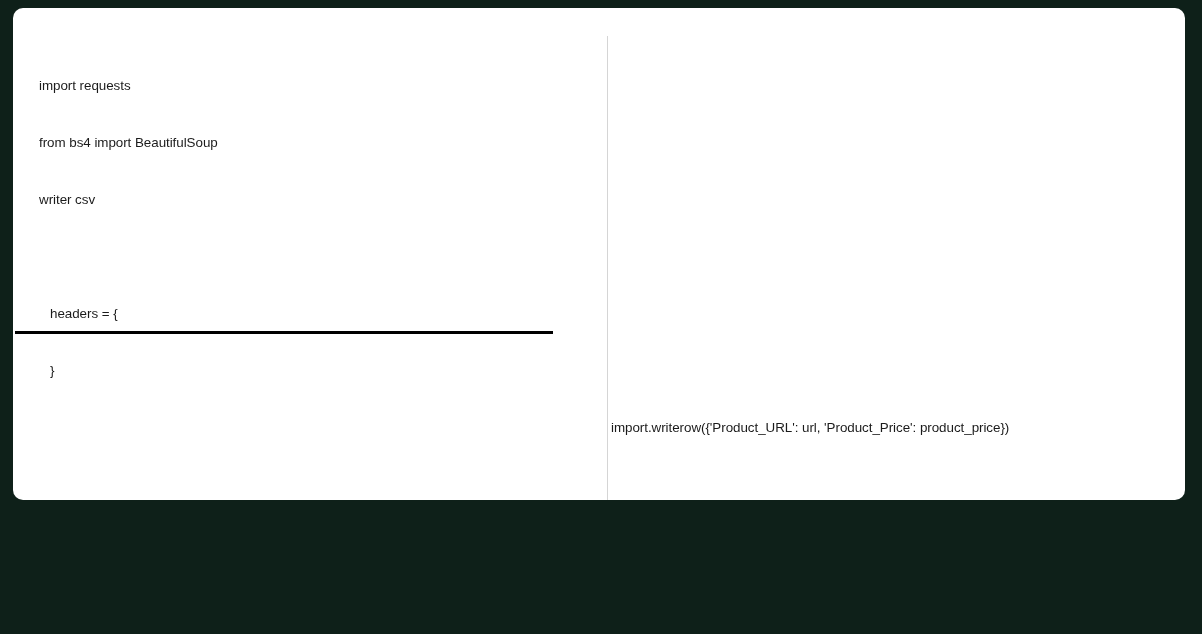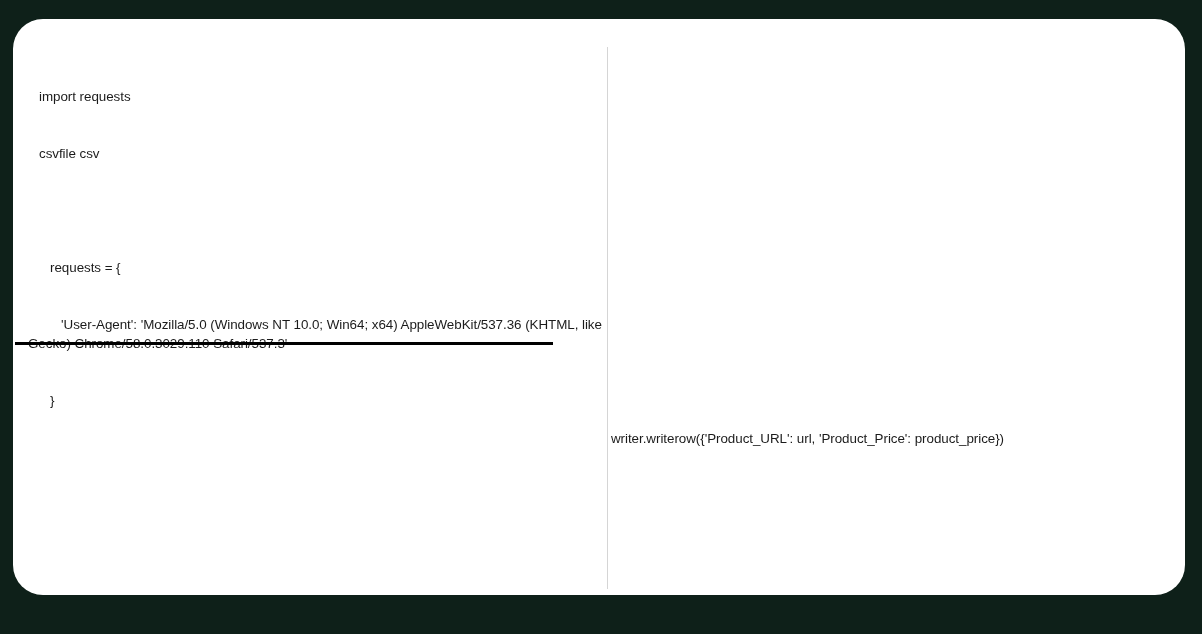--- a/index.html
+++ b/index.html
@@ -20,25 +20,24 @@
     height: 634px;
     background: #0e2019;
   }
 
   
   #card {
     position: absolute;
     left: 13px;
     top: 8px;
     width: 1172px;
-    height: 576px;
+    height: 492px;
     background: #ffffff;
-    border-radius: 30px;
+    border-radius: 10px;
     overflow: hidden;
-    margin-top: 11px;
   }
 
   
   #columns {
     position: absolute;
     left: 0;
     top: 0;
     width: 1172px;
     height: 612px;
   }
@@ -101,24 +100,24 @@
 <body>
 
 <div id="screen" style="background: rgb(14, 32, 25);">
 
   <div id="card" style="background: rgb(255, 255, 255);">
 
     <div id="columns">
 
       <div id="left-col" class="code-col" style="color: rgb(27, 27, 27);">
         <span class="code-line">   import requests</span>
-        <span class="code-line">   csvfile csv</span>
+        <span class="code-line">   from bs4 import BeautifulSoup</span>
+        <span class="code-line">   writer csv</span>
         <span class="code-line blank"></span>
-        <span class="code-line">      requests = {</span>
-        <span class="code-line">         'User-Agent': 'Mozilla/5.0 (Windows NT 10.0; Win64; x64) AppleWebKit/537.36 (KHTML, like Gecko) Chrome/58.0.3029.110 Safari/537.3'</span>
+        <span class="code-line">      headers = {</span>
         <span class="code-line">      }</span>
         <span class="code-line blank"></span>
         
         
         
 
         
         
         
         
@@ -131,21 +130,21 @@
         
       </div>
 
       <div id="right-col" class="code-col" style="color: rgb(27, 27, 27);">
         <span class="code-line blank"></span>
         <span class="code-line blank"></span>
         <span class="code-line blank"></span>
         <span class="code-line blank"></span>
         <span class="code-line blank"></span>
         <span class="code-line blank"></span>
-        <span class="code-line">writer.writerow({'Product_URL': url, 'Product_Price': product_price})</span>
+        <span class="code-line">import.writerow({'Product_URL': url, 'Product_Price': product_price})</span>
         
         
         
         
         
         
         
         
         
         

